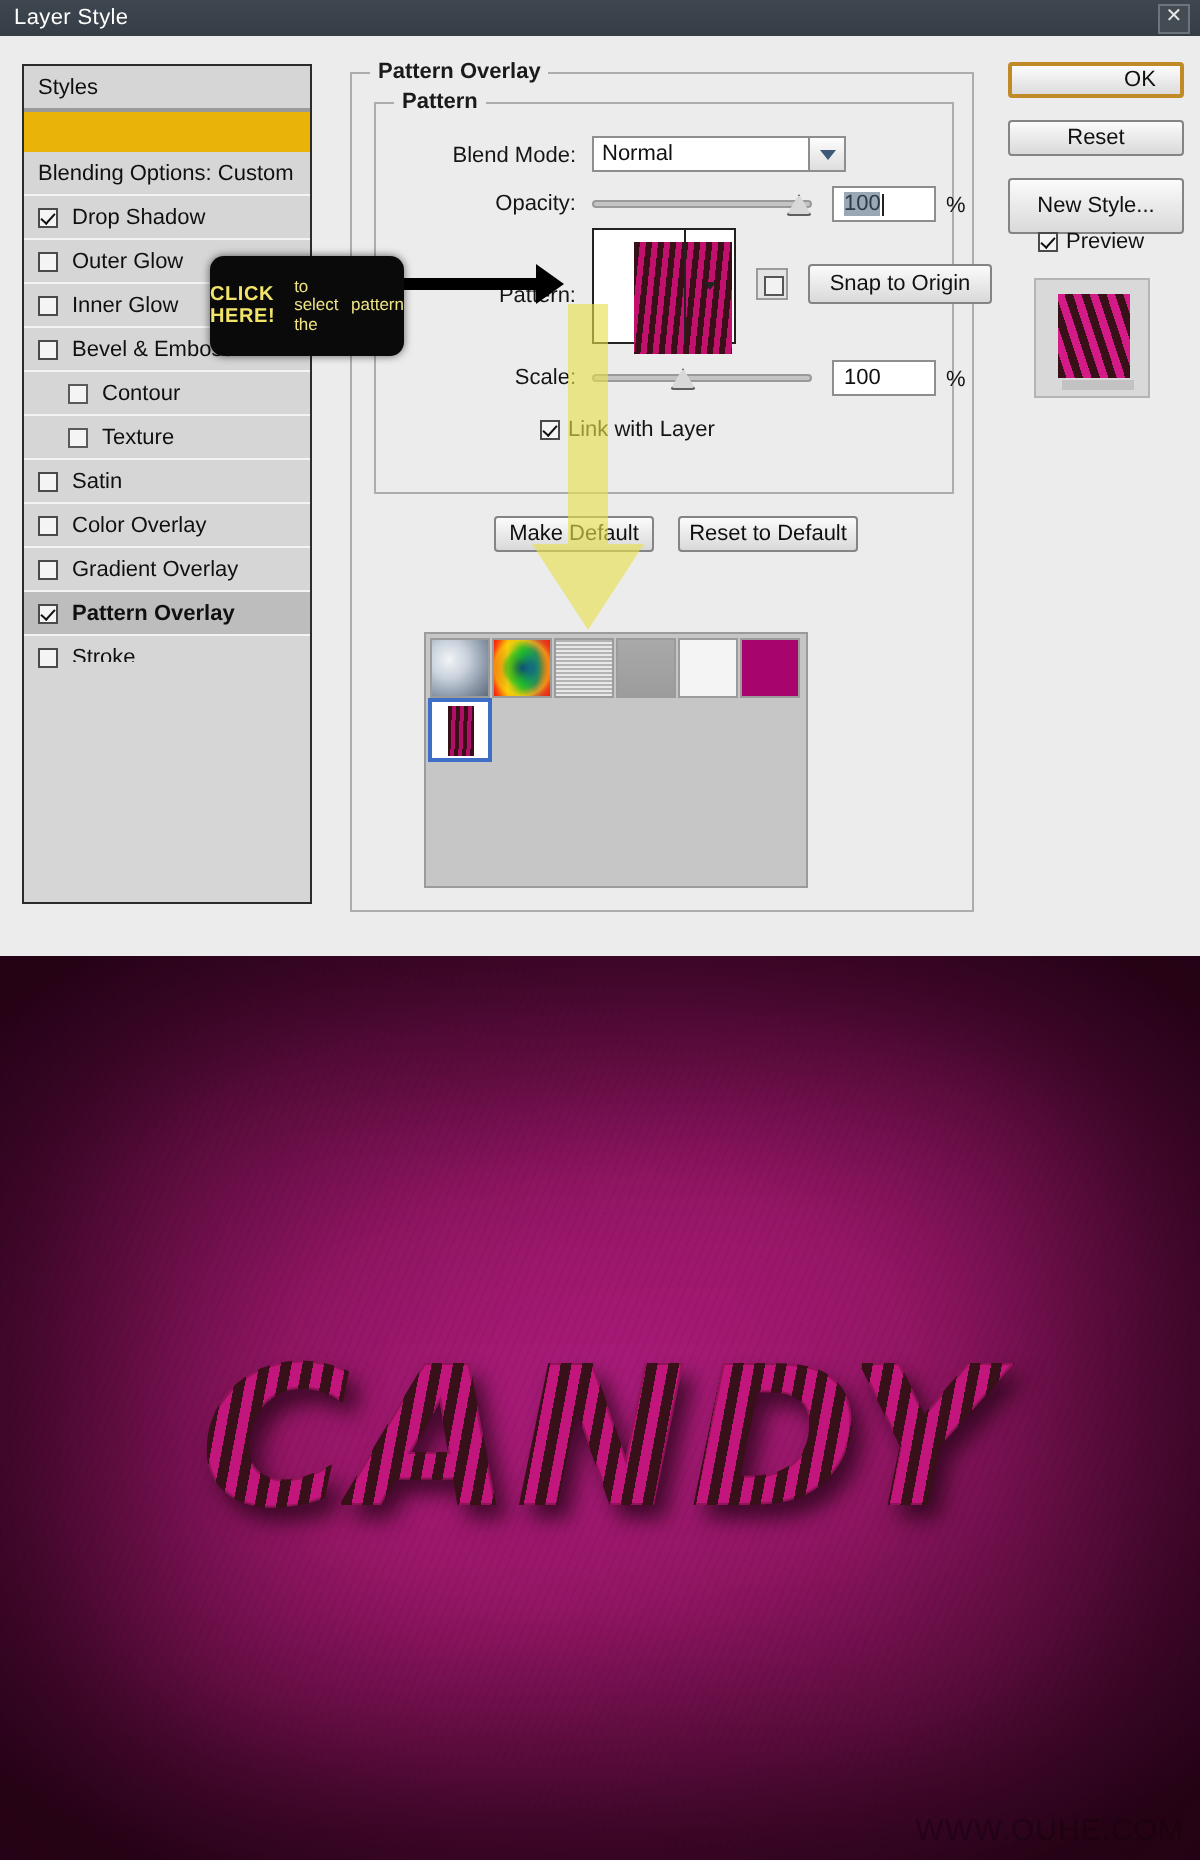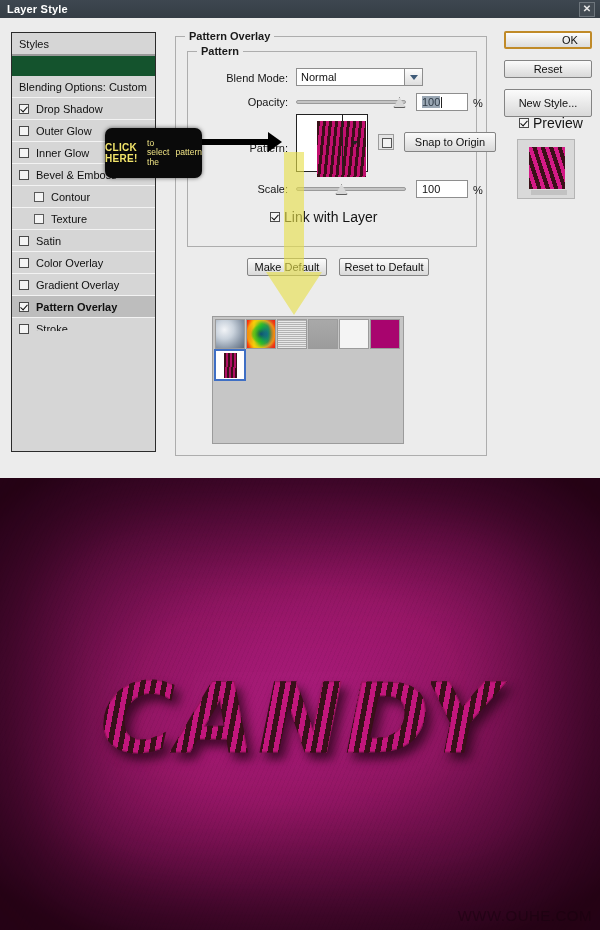--- a/index.html
+++ b/index.html
@@ -10,34 +10,34 @@
     -webkit-font-smoothing:antialiased;
   }
   #root{position:relative;width:600px;height:930px;}
 
   
   .dialog{position:absolute;left:0;top:0;width:600px;height:478px;background:#ececec;}
 
   .titlebar{
     position:absolute;left:0;top:0;width:600px;height:18px;
     background:linear-gradient(#3e4750,#353d45);
-    color:#ffffff;font-size:11px;font-weight:bold;
+    color:#ffffff;font-size:11px;font-weight:normal;
     display:flex;align-items:center;
   }
   .titlebar .tt{margin-left:7px;letter-spacing:.2px;}
   .closebtn{
     position:absolute;right:5px;top:2px;width:14px;height:13px;
     border:1px solid #6d757c;background:#434b53;color:#e8e8e8;
     font-size:10px;line-height:11px;text-align:center;font-family:"Liberation Sans",sans-serif;
   }
 
   
   .styles-panel{
     position:absolute;left:11px;top:32px;width:145px;height:420px;
-    background:#14532d;border:1px solid #2b2b2b;box-sizing:border-box;
+    background:#eab308;border:1px solid #2b2b2b;box-sizing:border-box;
   }
   .srow{
     height:22px;box-sizing:border-box;
     border-bottom:1px solid #f3f3f3;
     display:flex;align-items:center;font-size:11px;color:#101010;
     padding-left:7px;background:#d6d6d6;
   }
   .srow.header{font-size:11px;border-bottom:2px solid #9a9a9a;height:23px;}
   .srow.header2{border-bottom:1px solid #f3f3f3;height:22px;margin-top:20px;}
   .srow.selected{background:#bdbdbd;font-weight:bold;}
@@ -116,21 +116,21 @@
   }
 
   .btn{
     position:absolute;border:1px solid #848484;border-radius:2px;
     background:linear-gradient(#fbfbfb,#d9d9d9);
     font-size:11px;color:#101010;display:flex;align-items:center;justify-content:center;
     box-sizing:border-box;
   }
   .btn.primary{border:2px solid #c08a28;background:linear-gradient(#fcfcfc,#dcdcdc);padding-left:44px;}
 
-  .chkline{position:absolute;display:flex;align-items:center;font-size:14px;color:#141414;}
+  .chkline{position:absolute;display:flex;align-items:center;font-size:11px;color:#141414;}
   .chkline .cb{margin-right:4px;}
 
   
   .swatchbox{
     position:absolute;left:212px;top:316px;width:192px;height:128px;
     background:#c6c6c6;border:1px solid #9b9b9b;box-sizing:border-box;
   }
   .swrow{position:absolute;display:flex;left:2px;}
   .sw{width:30px;height:30px;border:1px solid #9b9b9b;box-sizing:border-box;margin-right:1px;}
   .sw.selected{outline:2px solid #3f6fc4;outline-offset:-1px;border-color:#3f6fc4;}

